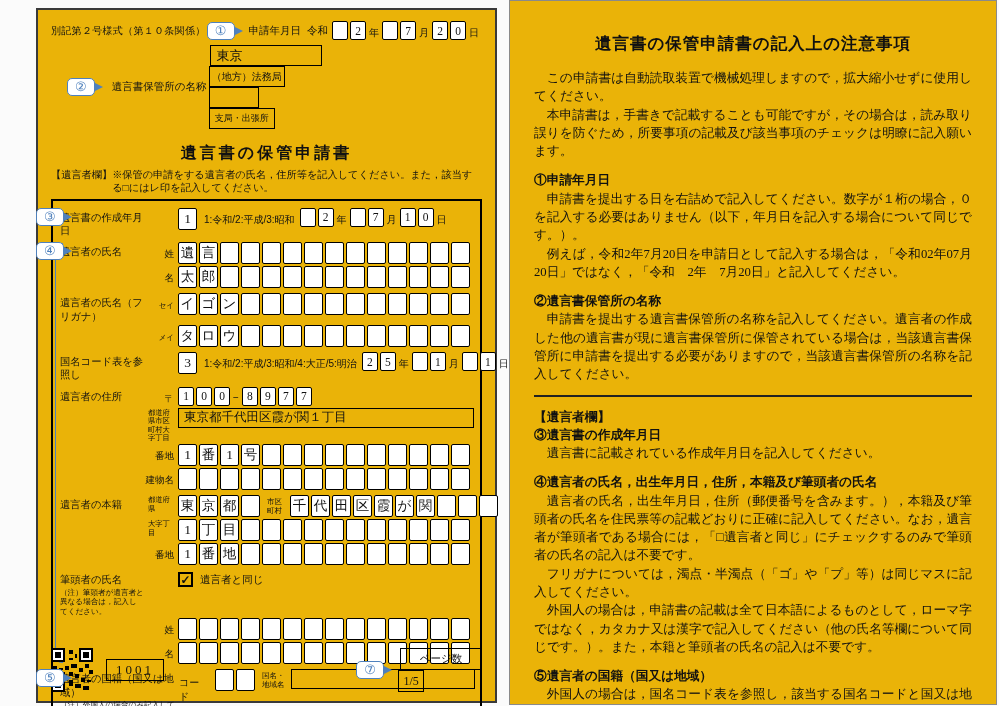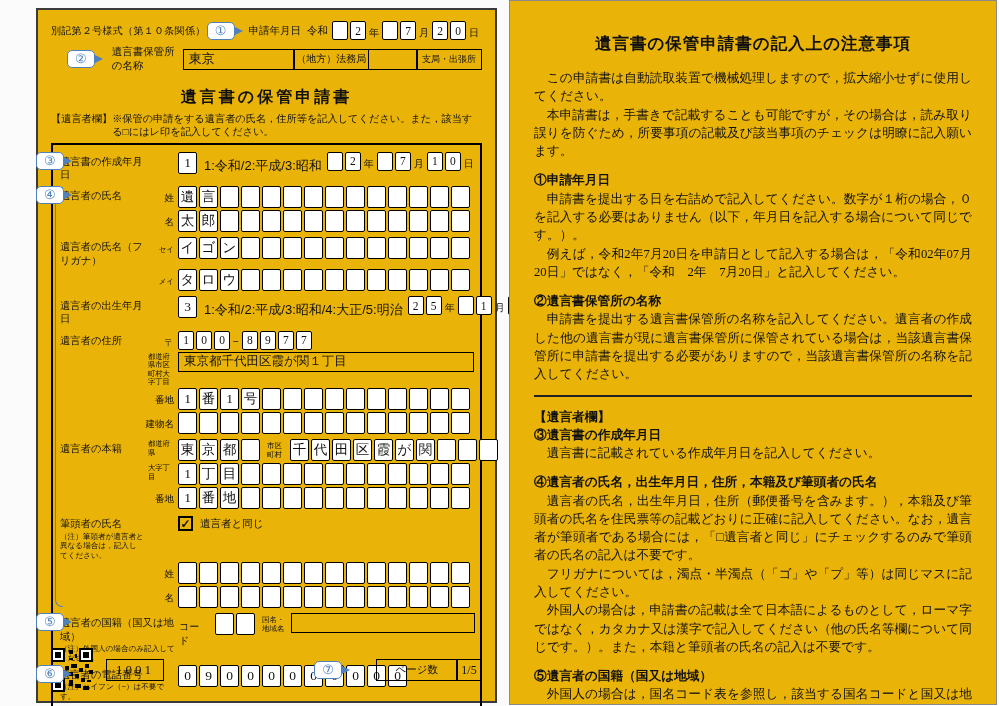--- a/index.html
+++ b/index.html
@@ -19,21 +19,21 @@
   .co .tail{width:0;height:0;border:4px solid transparent;border-left:8px solid #4f81bd;margin-right:2px;}
   .co.abs{position:absolute;left:-24px;top:0;z-index:3;}
 
   
   .hrow1{display:flex;align-items:center;justify-content:space-between;}
   .formcode{font-size:10px;letter-spacing:.3px;}
   .dategrp{display:inline-flex;align-items:center;font-size:10.5px;}
   .eralab{margin:0 4px 0 6px;}
   .hrow2{display:flex;align-items:center;margin:5px 0 0 16px;}
   .hrow2 .kname{font-size:10.5px;margin:0 4px 0 3px;}
-  .ktable{display:inline-flex;}
+  .ktable{display:inline-flex;flex-direction:column;}
   .kcell{border:1.6px solid #000;height:21px;display:flex;align-items:center;box-sizing:border-box;margin-left:-1.6px;}
   .kcell:first-child{margin-left:0;}
   .kc-val1{width:112px;padding-left:5px;font-size:13px;}
   .kc-lab1{width:76px;justify-content:center;font-size:10px;}
   .kc-val2{width:50px;}
   .kc-lab2{width:66px;justify-content:center;font-size:9px;}
 
   .ftitle{text-align:center;font-weight:bold;font-size:16px;letter-spacing:3px;margin-top:14px;}
   .fnote{font-size:10.2px;line-height:1.3;margin-top:4px;padding-left:6em;text-indent:-6em;}
 
@@ -45,40 +45,40 @@
   .flabel.wide{width:118px;}
   .fsub{width:34px;flex:none;text-align:right;padding-right:4px;font-size:9.5px;padding-top:6px;box-sizing:border-box;}
   .fsub.kana{font-size:7.5px;padding-top:8px;}
   .fsub.multi{font-size:7.3px;line-height:1.15;text-align:left;padding-left:4px;padding-top:1px;}
   .boxes{display:inline-flex;}
   .cbox{display:inline-flex;align-items:center;justify-content:center;width:19px;height:22px;
         border:1.8px solid #000;border-radius:2px;margin-right:2px;box-sizing:border-box;
         font-family:"Liberation Serif","DejaVu Serif",serif;font-size:13.5px;background:#fff;flex:none;}
   .dateboxes .cbox{width:16px;height:19px;font-size:11.5px;border-width:1.5px;}
   .inlab{font-size:7.5px;line-height:1.15;width:20px;flex:none;margin:0 3px 0 5px;padding-top:3px;}
-  .legend{font-size:13px;padding-top:5px;margin:0 5px 0 5px;white-space:nowrap;}
+  .legend{font-size:10px;padding-top:5px;margin:0 5px 0 5px;white-space:nowrap;}
   .dunit{font-size:10px;padding-top:5px;margin:0 3px 0 1px;}
   .longbox{border:1.8px solid #000;height:20px;display:flex;align-items:center;padding:0 5px;
            font-size:12.5px;box-sizing:border-box;}
   .addrbox{width:296px;}
   .ctrybox{width:186px;}
   .chk{display:inline-flex;width:15px;height:15px;border:2px solid #000;align-items:center;justify-content:center;
        font-size:12px;font-weight:bold;margin:2px 7px 0 0;box-sizing:border-box;}
   .chklab{font-size:10.5px;padding-top:3px;}
   .gap{margin-top:5px;}
   .bracket{position:relative;}
   .bracket::before{content:'';position:absolute;left:-5px;top:1px;bottom:1px;width:7px;
         border:1.6px solid #4f81bd;border-right:none;border-radius:7px 0 0 7px;}
 
   
   .ffooter{position:absolute;left:13px;right:13px;bottom:9px;display:flex;align-items:center;}
   .numbox{border:1.8px solid #000;height:22px;display:inline-flex;align-items:center;justify-content:center;
           width:58px;font-size:13px;letter-spacing:3px;margin-left:13px;box-sizing:border-box;}
   .spacer{flex:1;}
-  .ptable{display:inline-flex;margin-left:20px;}
+  .ptable{display:inline-flex;margin-left:2px;flex-direction:column;}
   .pcell{border:1.8px solid #000;height:22px;display:flex;align-items:center;justify-content:center;
          box-sizing:border-box;margin-left:-1.8px;}
   .pcell:first-child{margin-left:0;}
   .pc-lab{width:82px;font-size:10.5px;}
   .pc-val{width:26px;font-size:12px;}
 
   
   .ins-title{text-align:center;font-weight:bold;font-size:16.5px;margin-bottom:14px;letter-spacing:1px;}
   .ins-p{font-size:12.7px;line-height:1.44;margin:0;font-family:"Liberation Serif","DejaVu Serif",serif;
          text-align:justify;}
@@ -245,21 +245,21 @@
             <span class="cbox"></span>
             <span class="cbox"></span>
             <span class="cbox"></span>
             <span class="cbox"></span>
             <span class="cbox"></span>
             <span class="cbox"></span>
           </span>
       </div>
 
       <div class="frow gap">
-        <span class="flabel">遺言者の出生年月日</span>
+        <span class="flabel">国名コード表を参照し</span>
         <span class="fsub"></span>
         <span class="cbox">3</span>
         <span class="legend">1:令和/2:平成/3:昭和/4:大正/5:明治</span>
         <span class="boxes dateboxes">
             <span class="cbox">2</span>
             <span class="cbox">5</span>
           </span>
         <span class="dunit">年</span>
         <span class="boxes dateboxes">
             <span class="cbox"></span>

